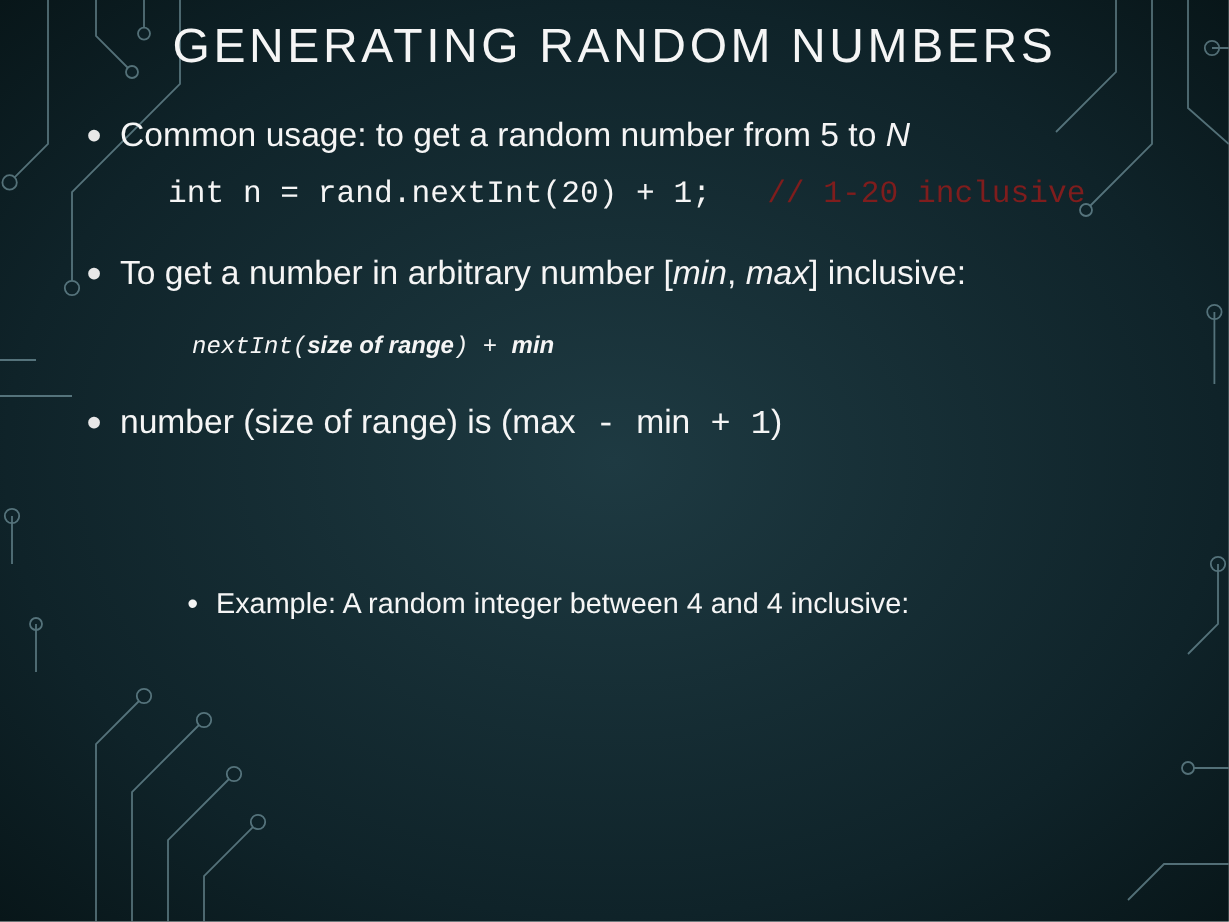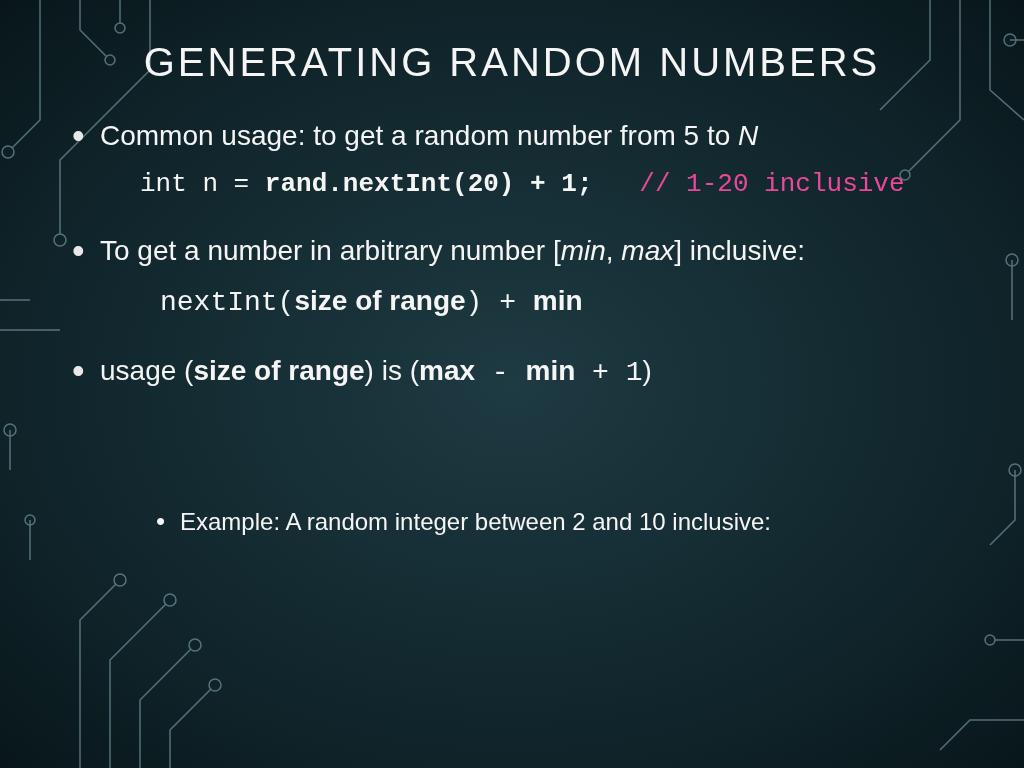--- a/index.html
+++ b/index.html
@@ -20,21 +20,21 @@
     stroke-width: 1.5;
     fill: none;
     opacity: 0.55;
   }
   .circuit circle { fill: #0f2329; }
 
   
   .slide {
     position: absolute;
     inset: 0;
-    padding: 40px 60px 40px 100px;
+    padding: 17px 60px 40px 100px;
   }
   h1 {
     text-align: center;
     font-weight: 400;
     letter-spacing: 3px;
     font-size: 40px;
     margin-bottom: 30px;
     margin-left: -40px; 
   }
 
@@ -49,36 +49,37 @@
   ul.top > li::before {
     content: "•";
     position: absolute;
     left: -28px;
     top: -6px;
     font-size: 36px;
     color: #e8e8e8;
   }
 
   .italic { font-style: italic; }
-  .bold { font-weight: 700; }
+  .bold { font-weight: 400; }
 
   .code {
     font-family: "Courier New", monospace;
     font-size: 26px;
     margin: 8px 0 10px 40px;
     white-space: pre-wrap;
     line-height: 1.5;
   }
-  .comment { color: #ec4899; }
+  .comment { color: #7f1d1d; }
 
   .code2 {
     font-family: "Courier New", monospace;
-    font-size: 28px;
-    margin: 8px 0 10px 60px;
+    font-size: 20px;
+    margin: 24px 0 10px 60px;
     line-height: 1.5;
+    font-style: italic;
   }
   .sans-bold {
     font-family: "Century Gothic", "Segoe UI", Futura, sans-serif;
     font-weight: 700;
   }
 
   .formula .mono { font-family: "Courier New", monospace; }
 
   ul.sub {
     list-style: none;
@@ -152,21 +153,21 @@
       <span>Common usage: to get a random number from 5 to </span><span class="italic">N</span>
       <div class="code"><span>int n = </span><span class="bold">rand.nextInt(20) + 1;</span><span class="comment">   // 1-20 inclusive</span></div>
     </li>
 
     <li>
       <span>To get a number in arbitrary number [</span><span class="italic">min</span><span>, </span><span class="italic">max</span><span>] inclusive:</span>
       <div class="code2"><span>nextInt(</span><span class="sans-bold">size of range</span><span>)  +  </span><span class="sans-bold">min</span></div>
     </li>
 
     <li class="formula">
-      <span>usage (</span><span class="bold">size of range</span><span>) is (</span><span class="bold">max</span><span class="mono">  -  </span><span class="bold">min</span><span class="mono">  +  1</span><span>)</span>
+      <span>number (</span><span class="bold">size of range</span><span>) is (</span><span class="bold">max</span><span class="mono">  -  </span><span class="bold">min</span><span class="mono">  +  1</span><span>)</span>
 
       <ul class="sub">
-        <li>Example: A random integer between 2 and 10 inclusive:</li>
+        <li>Example: A random integer between 4 and 4 inclusive:</li>
       </ul>
     </li>
 
   </ul>
 </div>
 
 </body></html>

